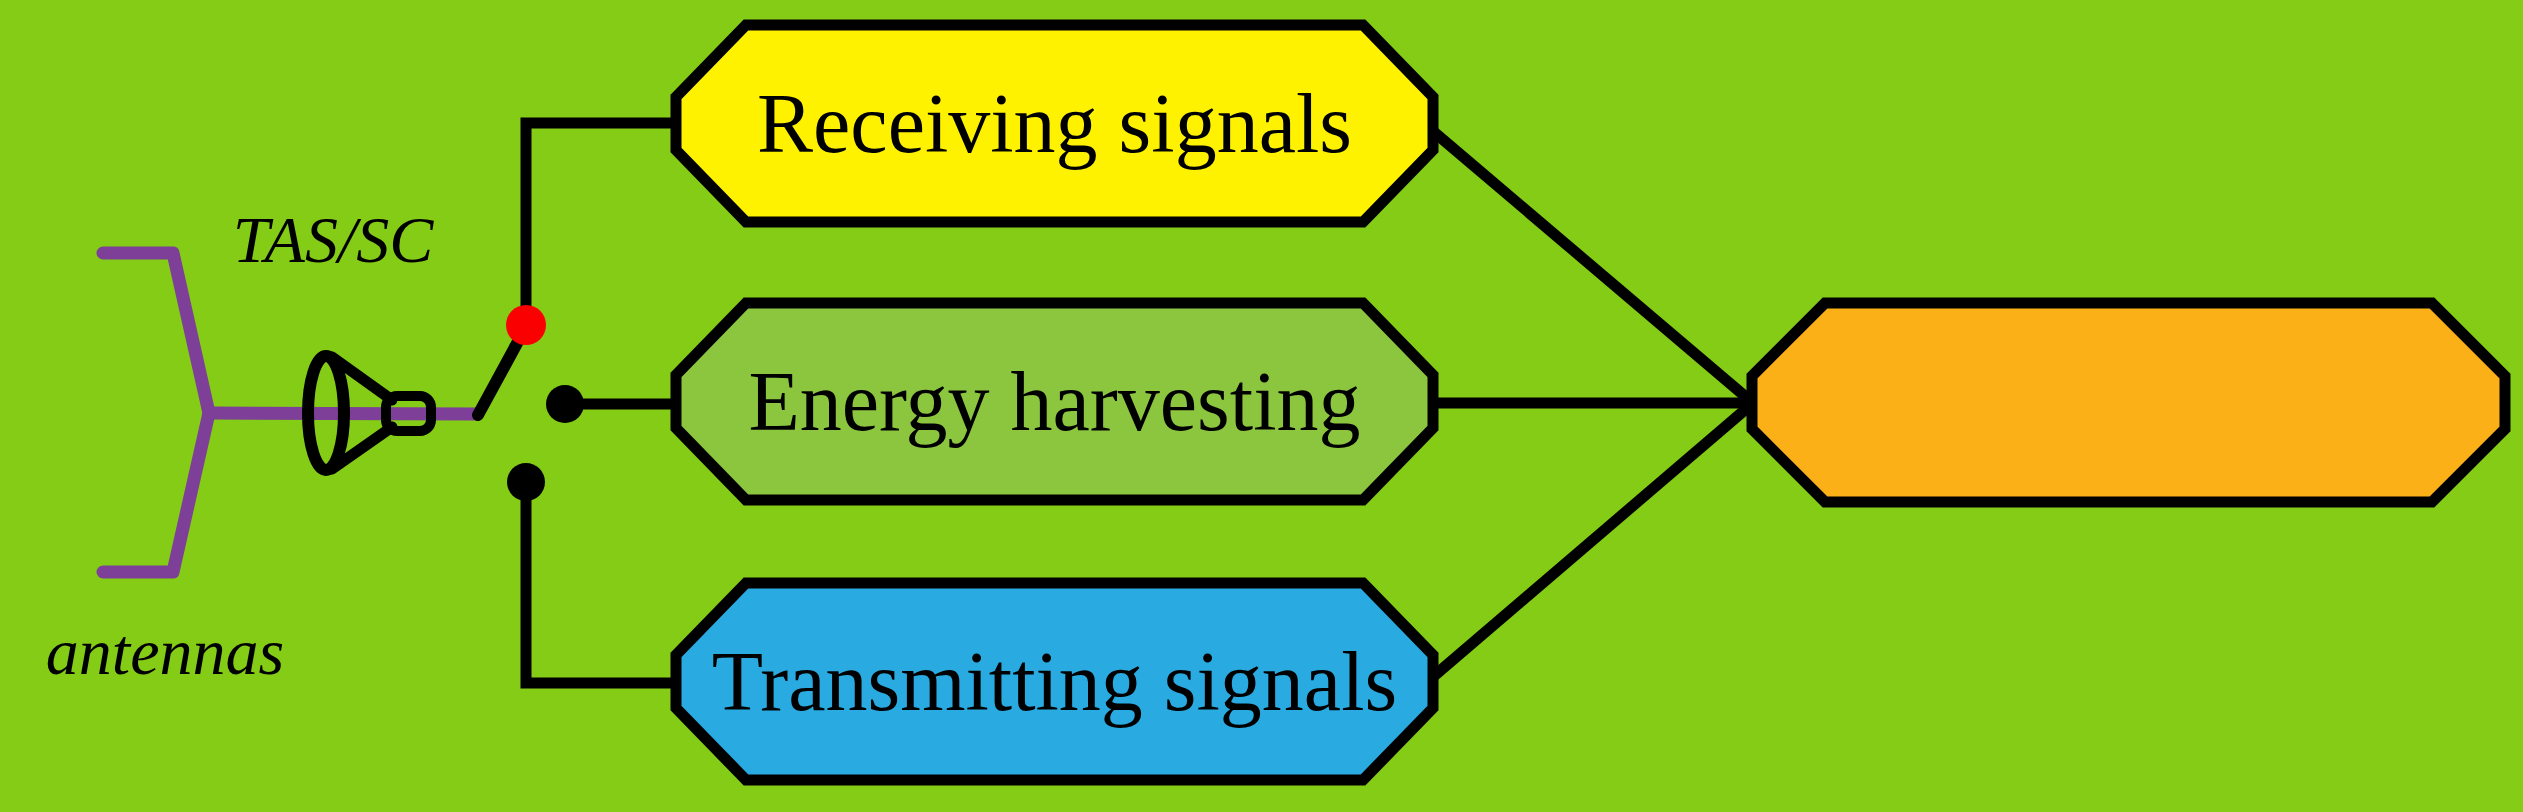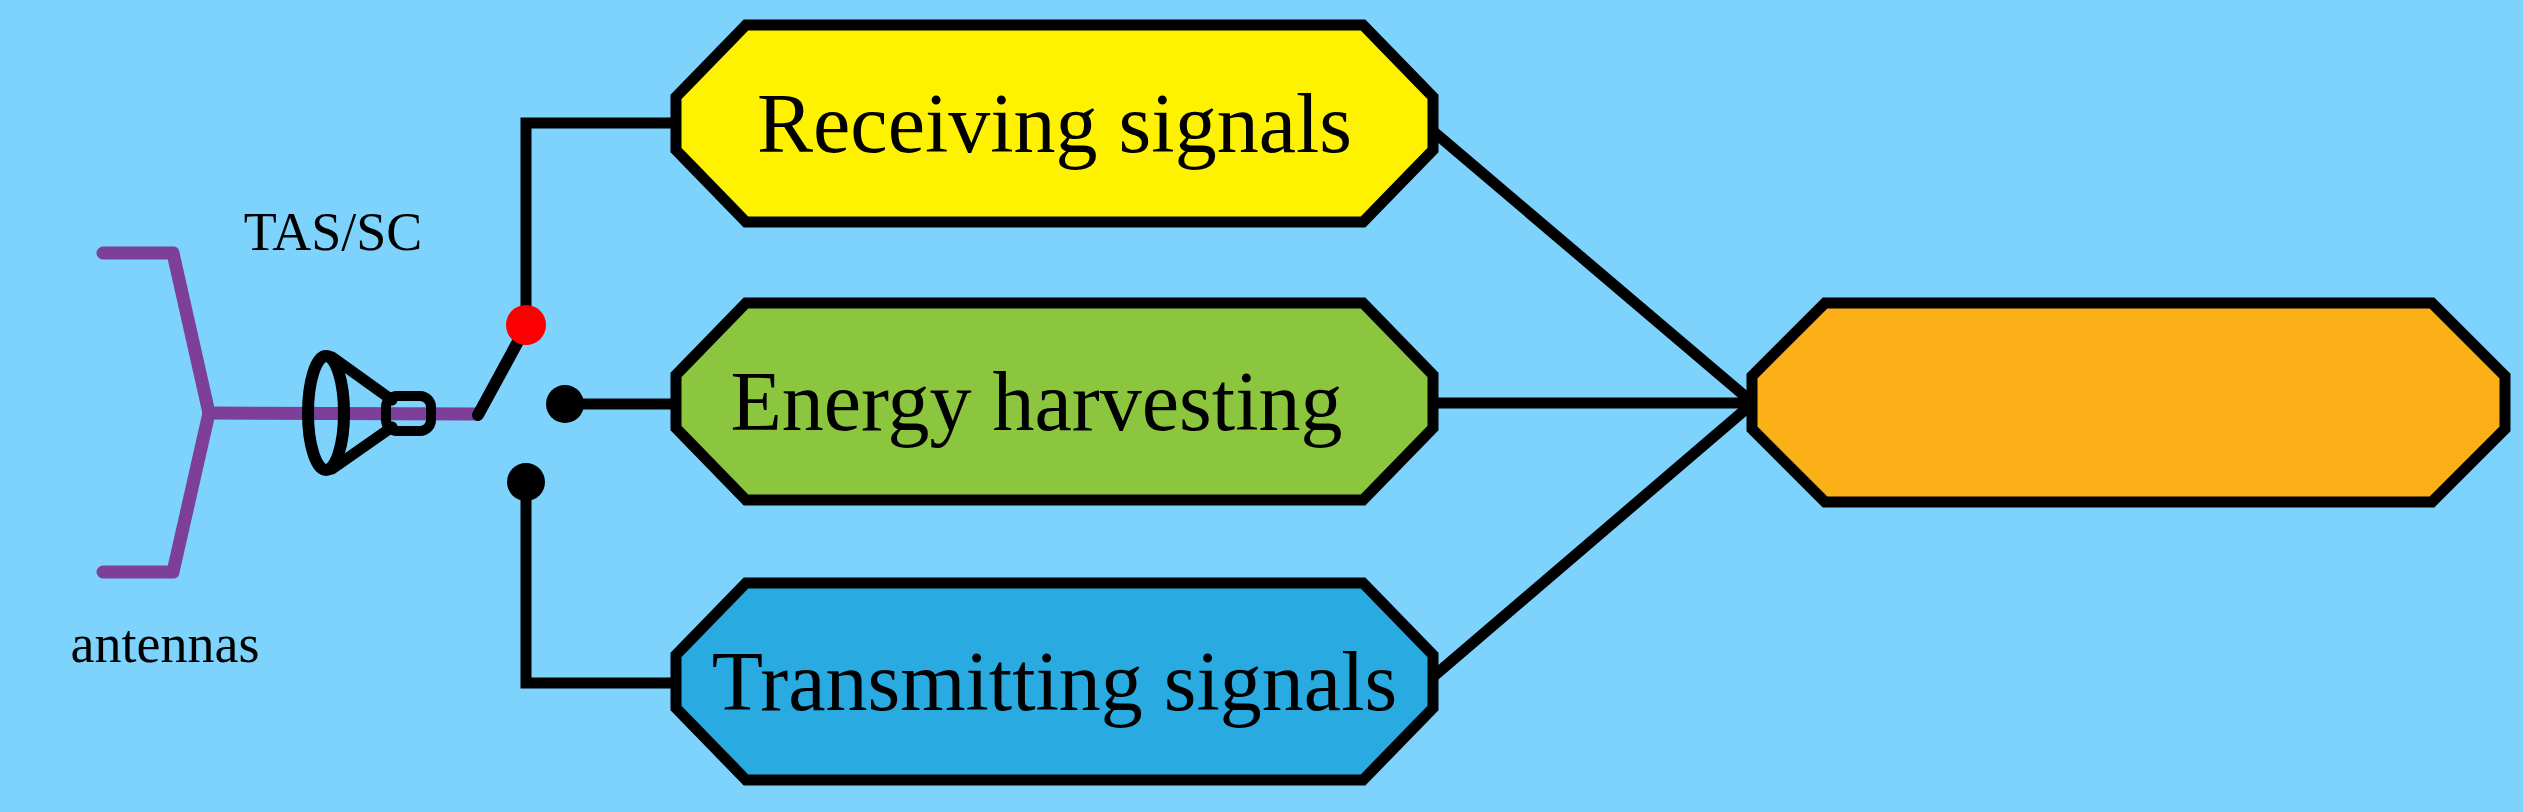--- a/index.html
+++ b/index.html
@@ -4,21 +4,21 @@
 <style>
   html, body {
     margin: 0;
     padding: 0;
     background: #ffffff;
   }
   .stage {
     position: relative;
     width: 2523px;
     height: 812px;
-    background: #7dd3fc;
+    background: #84cc16;
     overflow: hidden;
     font-family: "Liberation Serif", "DejaVu Serif", serif;
   }
   .stage svg {
     position: absolute;
     left: 0;
     top: 0;
     width: 2523px;
     height: 812px;
   }
@@ -52,24 +52,25 @@
     justify-content: center;
     color: #000000;
     font-size: 84px;
     white-space: nowrap;
     pointer-events: none;
   }
   .outside-label {
     position: absolute;
     transform: translateX(-50%);
     color: #000000;
-    font-size: 54px;
+    font-size: 66px;
     line-height: 1.2;
     text-align: center;
     white-space: nowrap;
+    font-style: italic;
   }
 </style>
 </head>
 <body>
 
 <div class="stage">
 
   <svg viewBox="0 0 2523 812">
 
     <g>
@@ -103,21 +104,21 @@
 
     <g>
       <polygon class="node-shape" points="746,25 1363,25 1433,97 1433,150 1363,222 746,222 676,150 676,97" fill="#FFF200"></polygon>
       <polygon class="node-shape" points="746,303 1363,303 1433,375 1433,428 1363,500 746,500 676,428 676,375" fill="#8CC63F"></polygon>
       <polygon class="node-shape" points="746,583 1363,583 1433,655 1433,708 1363,780 746,780 676,708 676,655" fill="#29ABE2"></polygon>
       <polygon class="node-shape" points="1825,303 2432,303 2505,376 2505,429 2432,502 1825,502 1752,429 1752,376" fill="#FBB017"></polygon>
     </g>
   </svg>
 
   <div class="node-label" style="left:676px; top:25px;  width:757px; height:197px;">Receiving signals</div>
-  <div class="node-label" style="left:658px; top:303px; width:757px; height:197px;">Energy harvesting</div>
+  <div class="node-label" style="left:676px; top:303px; width:757px; height:197px;">Energy harvesting</div>
   <div class="node-label" style="left:676px; top:583px; width:757px; height:197px;">Transmitting signals</div>
 
   <div class="outside-label" style="left:333px; top:200px;">TAS/SC</div>
   <div class="outside-label" style="left:165px; top:612px;">
     <div>antennas</div>
   </div>
 
 </div>
 
 </body></html>

